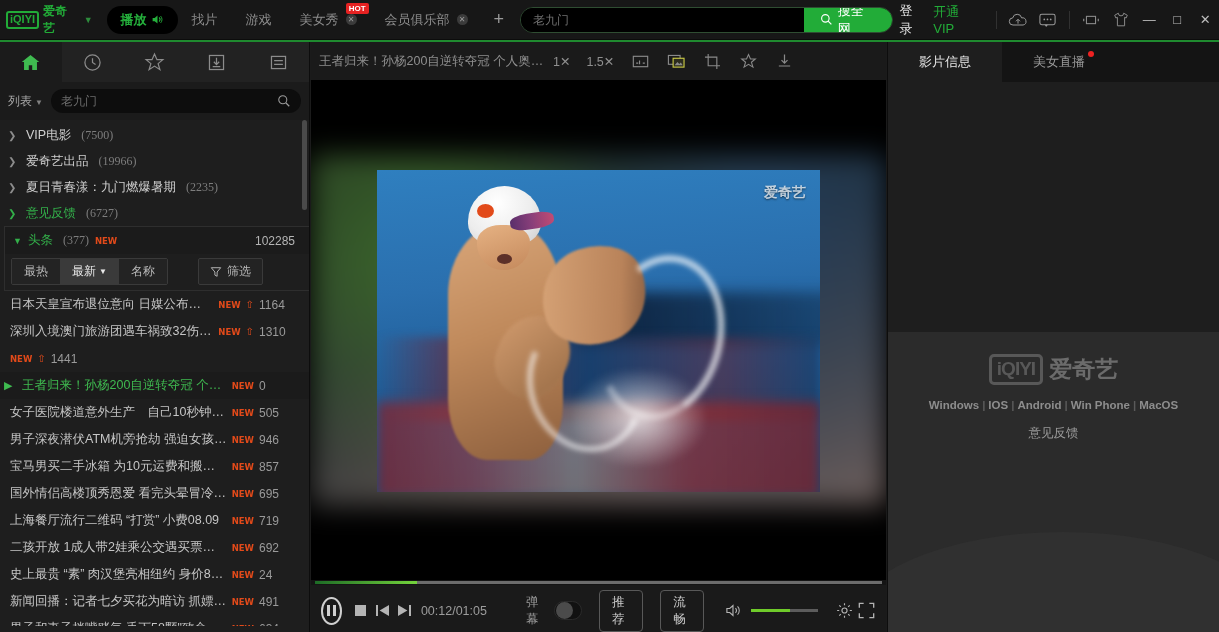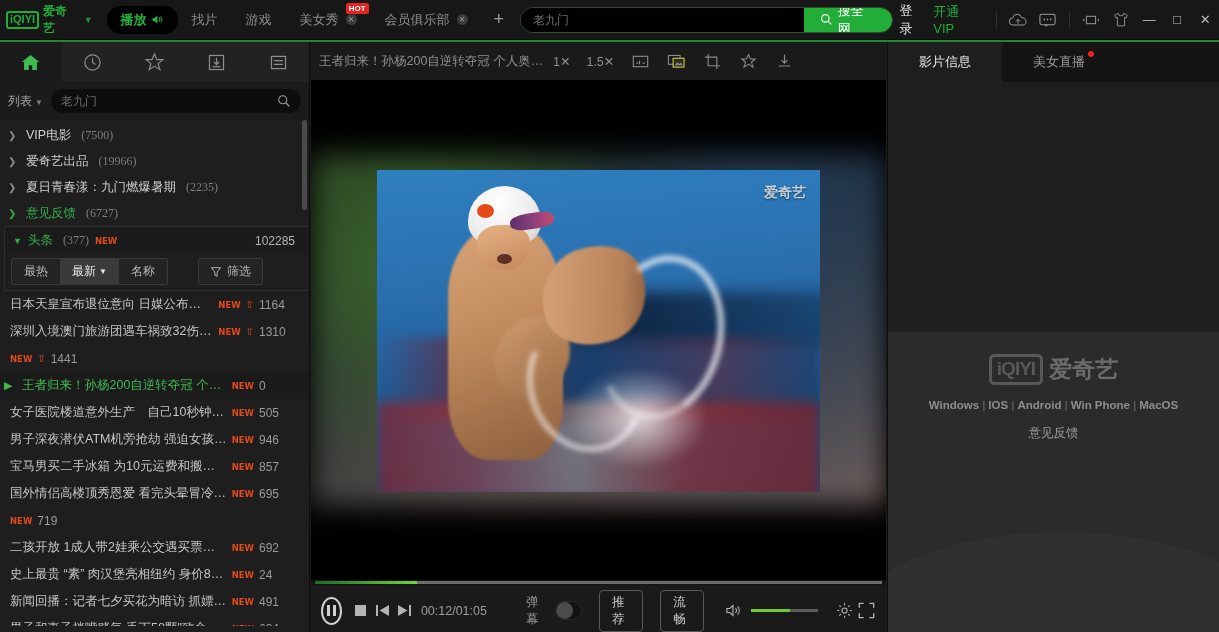--- a/index.html
+++ b/index.html
@@ -583,20 +583,21 @@
         <span class="vtitle">宝马男买二手冰箱 为10元运费和搬运工...</span>
         <span class="vnew">NEW</span>
         <span class="vcount">857</span>
       </div>
       <div class="vrow">
         <span class="vtitle">国外情侣高楼顶秀恩爱 看完头晕冒冷汗0...</span>
         <span class="vnew">NEW</span>
         <span class="vcount">695</span>
       </div>
       <div class="vrow">
+        <span class="vtitle">上海餐厅流行二维码 “打赏” 小费08.09</span>
         <span class="vnew">NEW</span>
         <span class="vcount">719</span>
       </div>
       <div class="vrow">
         <span class="vtitle">二孩开放 1成人带2娃乘公交遇买票尴尬0...</span>
         <span class="vnew">NEW</span>
         <span class="vcount">692</span>
       </div>
       <div class="vrow">
         <span class="vtitle">史上最贵 “素” 肉汉堡亮相纽约 身价800...</span>

